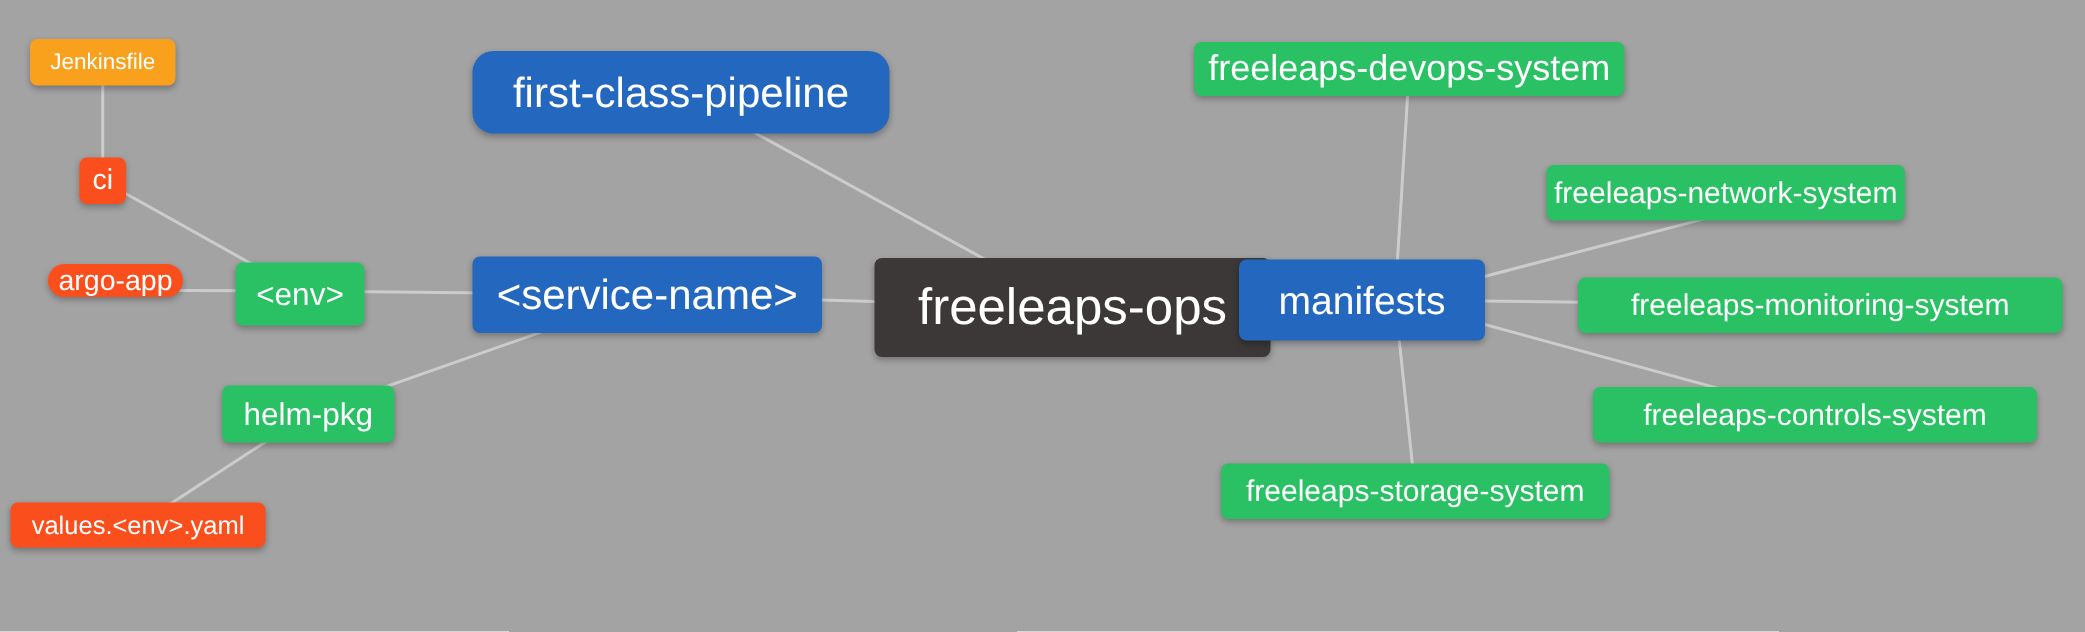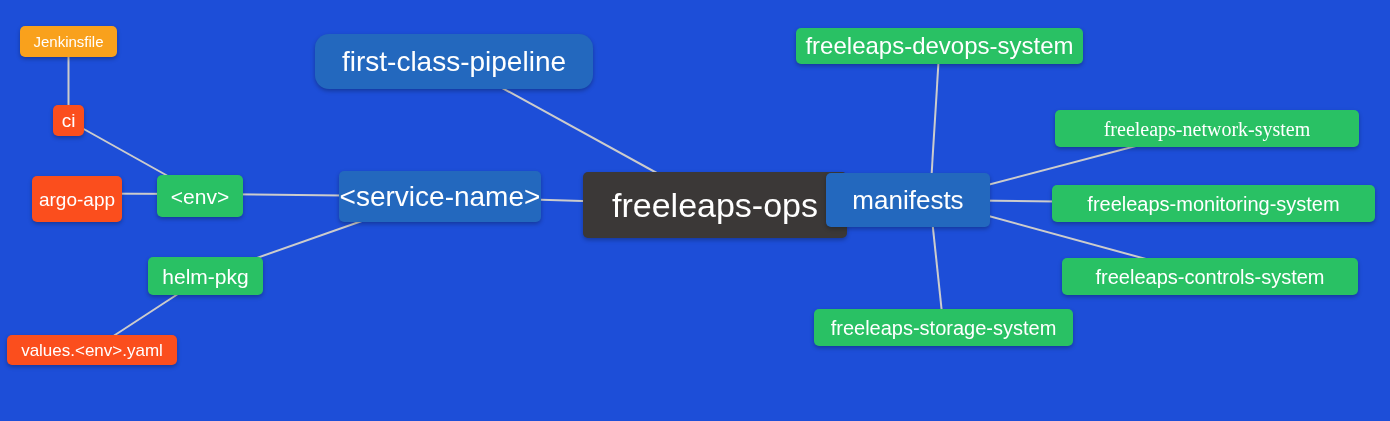--- a/index.html
+++ b/index.html
@@ -1,19 +1,19 @@
 <!DOCTYPE html>
 <html><head>
 <meta charset="utf-8">
 <style>
   html,body{margin:0;padding:0;background:#ffffff;}
   #canvas{
     position:relative;
     width:1390px;height:421px;
-    background:#1d4ed8;
+    background:#a3a3a3;
     font-family:"Liberation Sans", sans-serif;
     overflow:hidden;
   }
   #edges{
     position:absolute;left:0;top:0;width:1390px;height:421px;
     z-index:1;
   }
   .node{
     position:absolute;
     z-index:2;
@@ -23,30 +23,30 @@
     border-radius:5px;
     box-shadow:0 2px 4px rgba(0,0,0,0.28);
     white-space:nowrap;
     line-height:1;
     cursor:pointer;
     user-select:none;
   }
   
   #n-jenkinsfile          {left:20px;  top:26px;  width:97px;  height:31px; font-size:15px;}
   #n-ci                   {left:53px;  top:105px; width:31px;  height:31px; font-size:19px;}
-  #n-argo_app             {left:32px;  top:176px; width:90px;  height:46px; font-size:19px;}
+  #n-argo_app             {left:32px;  top:176px; width:90px;  height:22px; font-size:19px;border-radius:15px;}
   #n-env                  {left:157px; top:175px; width:86px;  height:42px; font-size:21px;}
   #n-helm_pkg             {left:148px; top:257px; width:115px; height:38px; font-size:21px;}
   #n-values_env_yaml      {left:7px;   top:335px; width:170px; height:30px; font-size:17px;}
-  #n-service_name         {left:315px; top:171px; width:202px; height:51px; font-size:28px;margin-left:24px;}
+  #n-service_name         {left:315px; top:171px; width:233px; height:51px; font-size:28px;}
   #n-first_class_pipeline {left:315px; top:34px;  width:278px; height:55px; font-size:28px;}
   #n-freeleaps_ops        {left:583px; top:172px; width:264px; height:66px; font-size:34px;}
   #n-manifests            {left:826px; top:173px; width:164px; height:54px; font-size:26px;}
   #n-devops               {left:796px; top:28px;  width:287px; height:36px; font-size:24px;}
-  #n-network              {left:1055px;top:110px; width:304px; height:37px; font-size:20px;font-family:Liberation Serif, serif;}
+  #n-network              {left:1031px;top:110px; width:239px; height:37px; font-size:20px;}
   #n-monitoring           {left:1052px;top:185px; width:323px; height:37px; font-size:20px;}
   #n-controls             {left:1062px;top:258px; width:296px; height:37px; font-size:20px;}
   #n-storage              {left:814px; top:309px; width:259px; height:37px; font-size:20px;}
 </style>
 </head>
 <body>
 
 <div id="canvas">
   <svg id="edges">
       <line x1="68.5" y1="41.5" x2="68.5" y2="120.5" stroke="#cccccc" stroke-width="2"></line>

